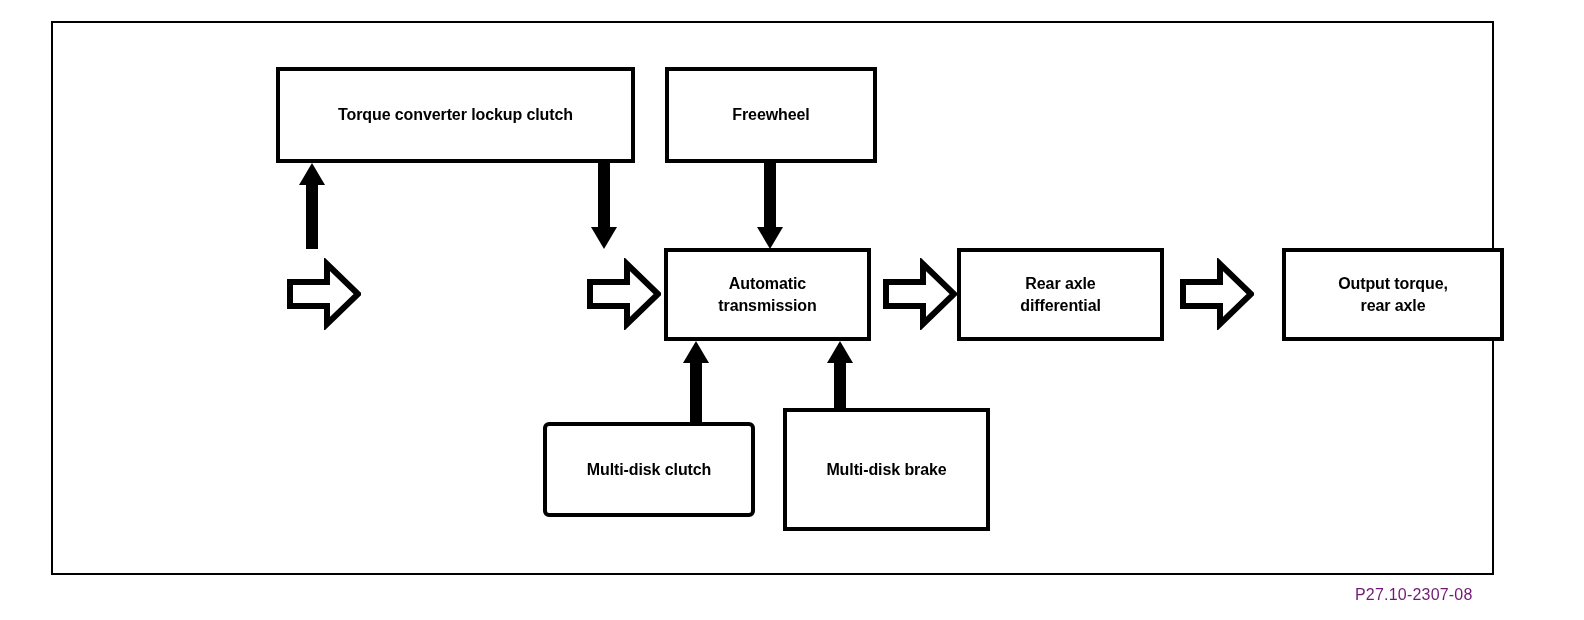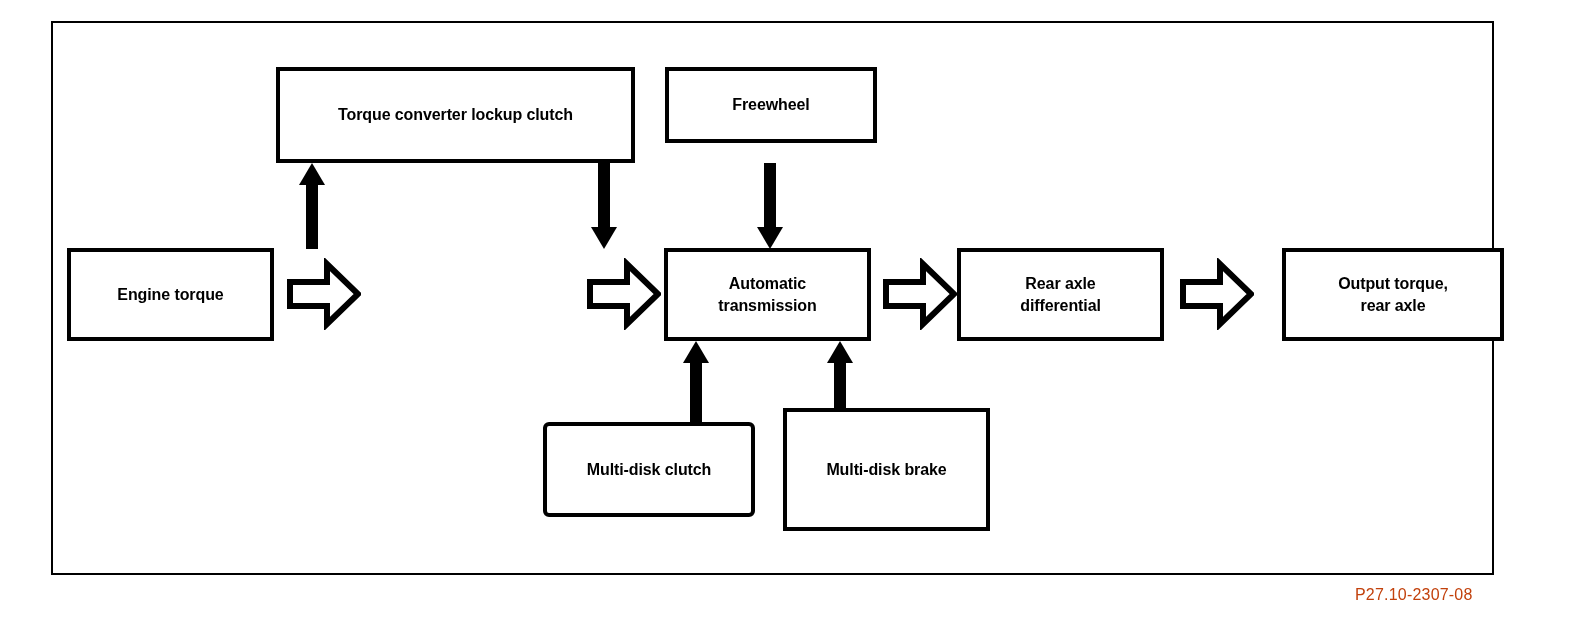--- a/index.html
+++ b/index.html
@@ -93,21 +93,21 @@
   }
   .block-arrow svg {
     display: block;
   }
   
   #figure-caption {
     position: absolute;
     font-family: "Liberation Sans", sans-serif;
     font-size: 16px;
     font-weight: normal;
-    color: #c2410c;
+    color: #701a75;
     letter-spacing: 0.2px;
     white-space: nowrap;
   }
 </style>
 </head>
 <body>
 
 <div id="canvas">
 
   <div id="outer-frame"></div>
@@ -150,25 +150,22 @@
     <div class="shaft"></div>
   </div>
   <div class="v-arrow up" id="la-4" style="left: 827px; top: 341px; width: 26px; height: 82px;">
     <div class="head"></div>
     <div class="shaft"></div>
   </div>
 
   <div class="node-box" id="node-0" style="left: 276px; top: 67px; width: 359px; height: 96px;">
     <span class="node-label">Torque converter lockup clutch</span>
   </div>
-  <div class="node-box" id="node-1" style="left: 665px; top: 67px; width: 212px; height: 76px;">
+  <div class="node-box" id="node-1" style="left: 665px; top: 67px; width: 212px; height: 96px;">
     <span class="node-label">Freewheel</span>
-  </div>
-  <div class="node-box" id="node-2" style="left: 67px; top: 248px; width: 207px; height: 93px;">
-    <span class="node-label">Engine torque</span>
   </div>
   <div class="node-box" id="node-4" style="left: 664px; top: 248px; width: 207px; height: 93px; text-align: center;">
     <span class="node-label">Automatic
 transmission</span>
   </div>
   <div class="node-box" id="node-5" style="left: 957px; top: 248px; width: 207px; height: 93px;">
     <span class="node-label">Rear axle
 differential</span>
   </div>
   <div class="node-box" id="node-6" style="left: 1254px; top: 248px; width: 222px; height: 93px; margin-left: 28px;">

